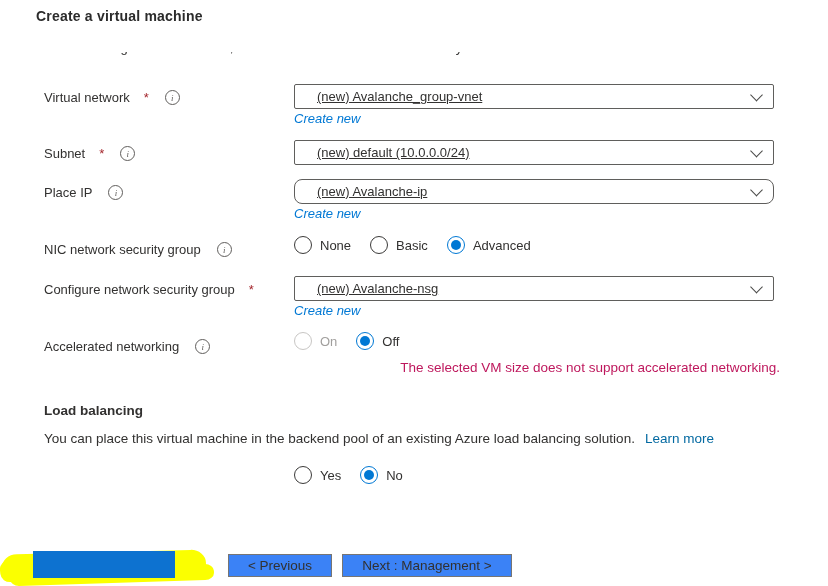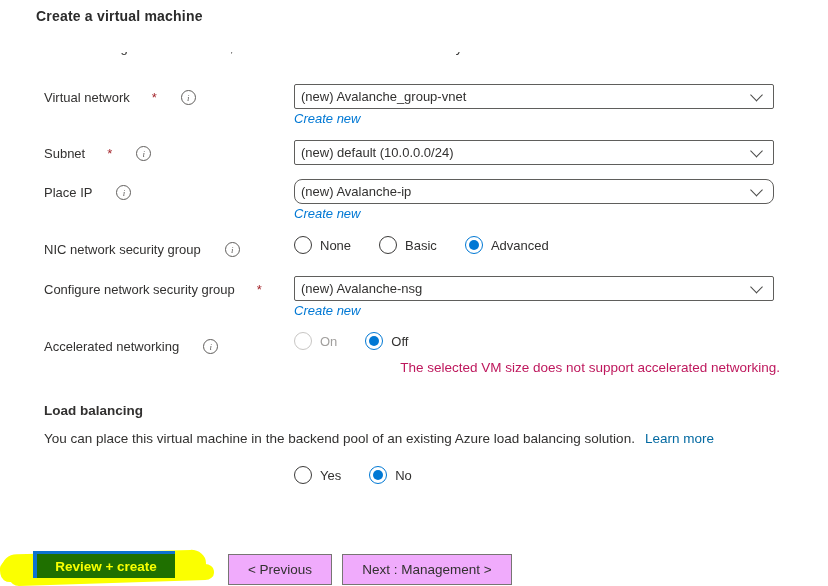--- a/index.html
+++ b/index.html
@@ -4,37 +4,37 @@
 <style>
   html,body { margin:0; padding:0; background:#ffffff; }
   body { font-family:"Liberation Sans","DejaVu Sans",sans-serif; color:#323130; }
   .canvas { position:relative; width:828px; height:586px; background:#fff; overflow:hidden; }
 
   .page-title { position:absolute; left:36px; top:8px; font-size:14px; font-weight:700; color:#2b2b2b; letter-spacing:0.2px; }
 
   .clipped-line { position:absolute; left:44px; top:52px; width:700px; height:9px; overflow:hidden; }
   .clipped-line span { display:block; margin-top:-12px; font-size:13px; color:#323130; white-space:nowrap; }
 
-  .field-label { position:absolute; left:44px; font-size:13px; color:#323130; display:flex; align-items:center; gap:24px; white-space:nowrap; }
+  .field-label { position:absolute; left:44px; font-size:13px; color:#323130; display:flex; align-items:center; gap:16px; white-space:nowrap; }
   .req { color:#a4262c; margin-left:-2px; }
   .info-icon { width:15px; height:15px; box-sizing:border-box; border:1px solid #605e5c; border-radius:50%;
                display:inline-flex; align-items:center; justify-content:center;
                font-size:9px; color:#605e5c; font-family:"Liberation Serif",serif; font-style:italic; cursor:pointer; }
 
   .select-box { position:absolute; left:294px; width:480px; height:25px; box-sizing:border-box;
                 border:1px solid #5f5e5c; border-radius:2px; background:#fff;
                 display:flex; align-items:center; font-size:13px; color:#323130;
-                padding:0 32px 0 6px; cursor:pointer; }
+                padding:0 32px 0 22px; cursor:pointer;text-decoration:underline; }
   .chevron { position:absolute; right:12px; top:50%; width:8px; height:8px;
              border-right:1.4px solid #4a4a48; border-bottom:1.4px solid #4a4a48;
              transform:translateY(-72%) rotate(45deg); }
 
   .create-link { position:absolute; left:294px; font-size:13px; color:#0078d4; cursor:pointer; white-space:nowrap;font-style:italic; }
 
-  .radio-row { position:absolute; left:294px; display:flex; align-items:center; gap:28px; font-size:13px; }
+  .radio-row { position:absolute; left:294px; display:flex; align-items:center; gap:19px; font-size:13px; }
   .radio-item { display:flex; align-items:center; gap:8px; cursor:pointer; }
   .radio-circle { width:18px; height:18px; box-sizing:border-box; border:1px solid #3b3a39; border-radius:50%; background:#fff; position:relative; flex:0 0 auto; }
   .radio-circle.selected { border:1px solid #0078d4; }
   .radio-circle.selected::after { content:""; position:absolute; left:3px; top:3px; right:3px; bottom:3px; border-radius:50%; background:#0078d4; }
   .radio-circle.disabled { border-color:#c8c6c4; cursor:default; }
   .radio-label { color:#323130; }
   .radio-label.disabled { color:#a19f9d; }
 
   .accel-note { position:absolute; left:300px; top:360px; width:480px; text-align:right; font-size:13.5px; color:#be185d; }
 
@@ -45,21 +45,21 @@
   .question-label { position:absolute; left:44px; top:468px; width:232px; font-size:13.5px; line-height:16px; color:#323130; }
 
   
   .hl-blob1 { position:absolute; left:2px; top:552px; width:204px; height:28px; background:#fbff00; border-radius:15px/13px; transform:rotate(-1.4deg); }
   .hl-blob2 { position:absolute; left:10px; top:567px; width:204px; height:16px; background:#fbff00; border-radius:9px/7px; transform:rotate(-1.8deg); }
   .hl-blob3 { position:absolute; left:0px; top:558px; width:60px; height:22px; background:#fbff00; border-radius:10px/9px; transform:rotate(-6deg); }
   .review-blue { position:absolute; left:33px; top:551px; width:142px; height:27px; background:#0d72d0; }
   .review-green { position:absolute; left:37px; top:554px; width:138px; height:24px; background:#1f7000;
                   display:flex; align-items:center; justify-content:center;
                   font-size:13.5px; font-weight:700; color:#f8ff00; cursor:pointer; }
-  .ghost-btn { position:absolute; top:554px; height:31px; box-sizing:border-box; background:#f0abfc;
+  .ghost-btn { position:absolute; top:554px; height:23px; box-sizing:border-box; background:#3b82f6;
                border:1px solid #777573; display:flex; align-items:center; justify-content:center;
                font-size:13.5px; color:#323130; cursor:pointer; }
   .btn-previous { left:228px; width:104px; }
   .btn-next { left:342px; width:170px; }
 </style>
 </head>
 <body>
 
 <div class="canvas">
 
@@ -168,18 +168,17 @@
     <div class="radio-item">
       <span class="radio-circle selected"></span>
       <span class="radio-label">No</span>
     </div>
   </div>
 
   <div class="hl-blob1"></div>
   <div class="hl-blob2"></div>
   <div class="hl-blob3"></div>
   <div class="review-blue"></div>
-  <div class="review-green">Review + create</div>
 
   <div class="ghost-btn btn-previous">&lt; Previous</div>
   <div class="ghost-btn btn-next">Next : Management &gt;</div>
 
 </div>
 
 </body></html>

